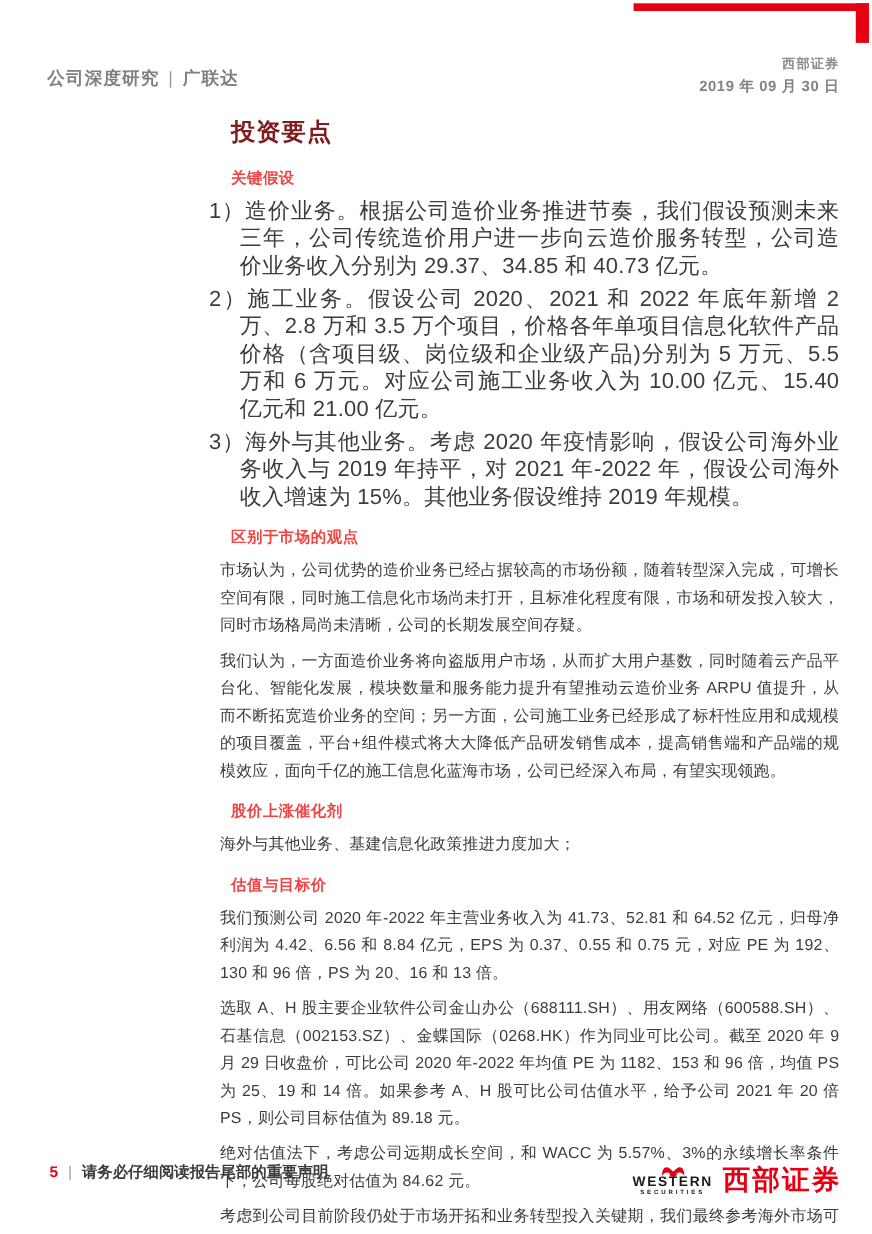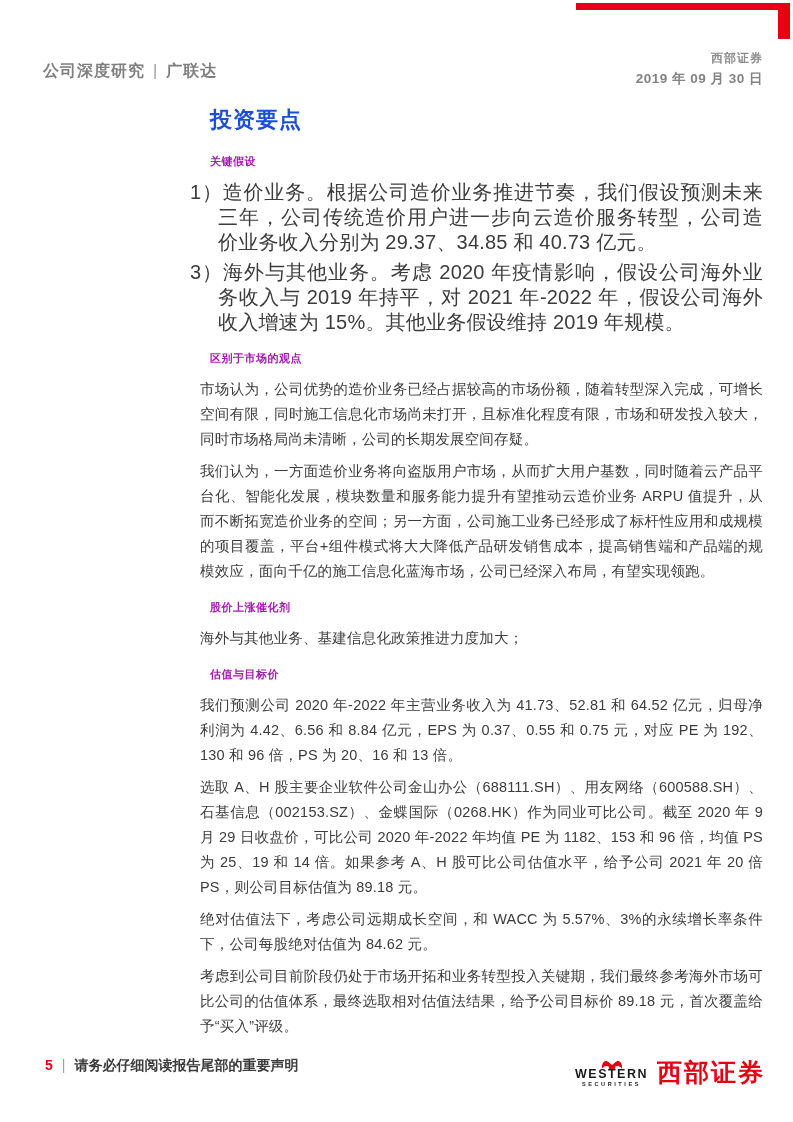--- a/index.html
+++ b/index.html
@@ -22,25 +22,25 @@
   }
   .header-left .sep { margin: 0 8px; font-weight: normal; color: #9a9a9a; }
   .header-right { position: absolute; right: 30px; top: 50px; text-align: right; }
   .header-right .brand { font-size: 12px; font-weight: bold; color: #8c8c8c; letter-spacing: 1px; }
   .header-right .date { font-size: 13.5px; font-weight: bold; color: #828282; margin-top: 3px; letter-spacing: 0.5px; }
 
   
   .content { position: absolute; left: 190px; top: 105px; width: 573px; color: #3c3c3c; }
   .content h1 {
     font-size: 22px; line-height: 30px; margin: 0 0 15px 20px;
-    color: #1d4ed8; font-weight: 900; letter-spacing: 1px;
+    color: #7f1d1d; font-weight: 900; letter-spacing: 1px;
   }
   .content h2 {
-    font-size: 11px; line-height: 22px; margin: 12px 0 8px 20px;
-    color: #a21caf; font-weight: 900; letter-spacing: 0.5px;
+    font-size: 14px; line-height: 22px; margin: 12px 0 8px 20px;
+    color: #ef4444; font-weight: 900; letter-spacing: 0.5px;
   }
   .content p {
     font-size: 14.5px; line-height: 25px; margin: 0 0 7px 10px;
     text-align: justify; letter-spacing: 0.2px;
   }
   .content .li {
     font-size: 20px; line-height: 25px; margin: 0 0 5px 0;
     padding-left: 28px; text-indent: -28px; text-align: justify; letter-spacing: 0.2px;
   }
 
@@ -70,20 +70,21 @@
   <div class="header-right">
     <div class="brand">西部证券</div>
     <div class="date">2019 年 09 月 30 日</div>
   </div>
 
   <div class="content">
     <h1>投资要点</h1>
 
     <h2>关键假设</h2>
     <div class="li">1）造价业务。根据公司造价业务推进节奏，我们假设预测未来三年，公司传统造价用户进一步向云造价服务转型，公司造价业务收入分别为 29.37、34.85 和 40.73 亿元。</div>
+    <div class="li">2）施工业务。假设公司 2020、2021 和 2022 年底年新增 2 万、2.8 万和 3.5 万个项目，价格各年单项目信息化软件产品价格（含项目级、岗位级和企业级产品)分别为 5 万元、5.5 万和 6 万元。对应公司施工业务收入为 10.00 亿元、15.40 亿元和 21.00 亿元。</div>
     <div class="li">3）海外与其他业务。考虑 2020 年疫情影响，假设公司海外业务收入与 2019 年持平，对 2021 年-2022 年，假设公司海外收入增速为 15%。其他业务假设维持 2019 年规模。</div>
 
     <h2>区别于市场的观点</h2>
     <p>市场认为，公司优势的造价业务已经占据较高的市场份额，随着转型深入完成，可增长空间有限，同时施工信息化市场尚未打开，且标准化程度有限，市场和研发投入较大，同时市场格局尚未清晰，公司的长期发展空间存疑。</p>
     <p>我们认为，一方面造价业务将向盗版用户市场，从而扩大用户基数，同时随着云产品平台化、智能化发展，模块数量和服务能力提升有望推动云造价业务 ARPU 值提升，从而不断拓宽造价业务的空间；另一方面，公司施工业务已经形成了标杆性应用和成规模的项目覆盖，平台+组件模式将大大降低产品研发销售成本，提高销售端和产品端的规模效应，面向千亿的施工信息化蓝海市场，公司已经深入布局，有望实现领跑。</p>
 
     <h2>股价上涨催化剂</h2>
     <p>海外与其他业务、基建信息化政策推进力度加大；</p>
 
     <h2>估值与目标价</h2>

